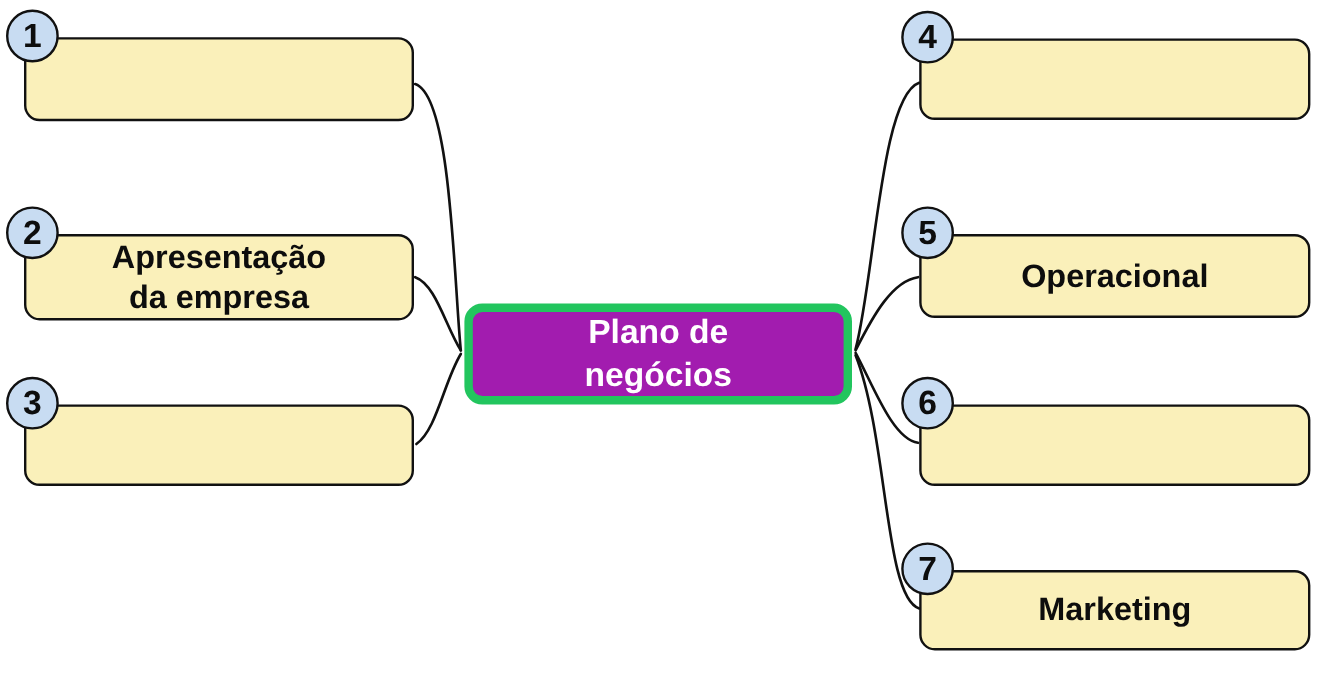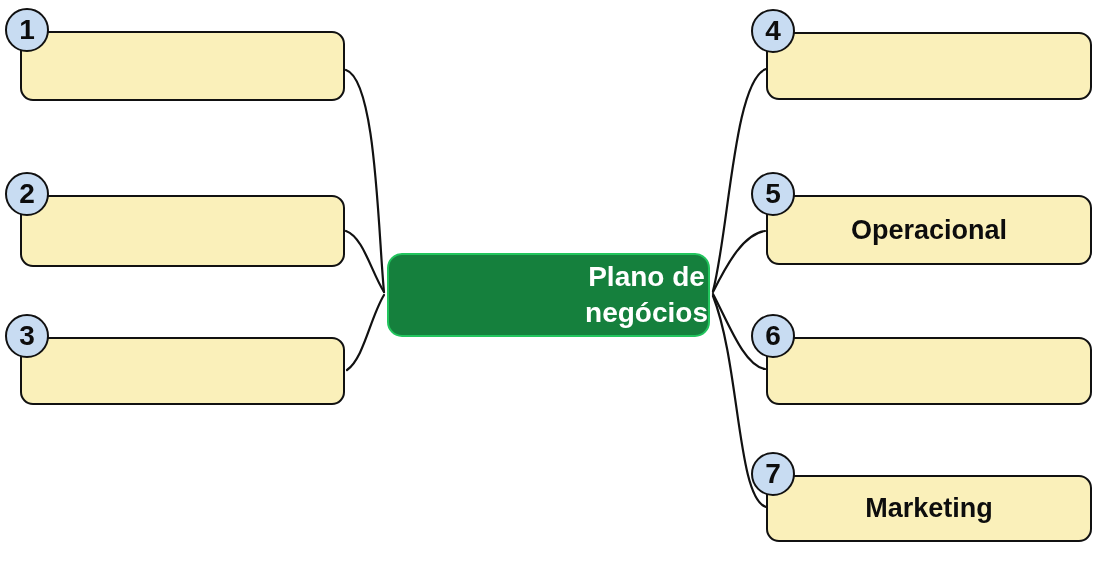--- a/index.html
+++ b/index.html
@@ -67,26 +67,26 @@
     color: #0d0d0d;
     line-height: 1;
   }
   .center-node {
     position: absolute;
     z-index: 2;
     left: 387px;
     top: 253px;
     width: 323px;
     height: 84px;
-    background: #15803d;
-    border: 2px solid #22c55e;
+    background: #a21caf;
+    border: 7px solid #22c55e;
     border-radius: 15px;
     display: flex;
     align-items: center;
-    justify-content: flex-end;
+    justify-content: center;
     box-sizing: border-box;
   }
   .center-label {
     font-size: 28px;
     font-weight: bold;
     color: #ffffff;
     text-align: center;
     white-space: pre-line;
     line-height: 1.3;
   }
@@ -122,20 +122,22 @@
   <div class="branch-node node-1">
     <div class="badge">
       <span class="badge-number">1</span>
     </div>
   </div>
 
   <div class="branch-node node-2">
     <div class="badge">
       <span class="badge-number">2</span>
     </div>
+    <div class="branch-label">Apresentação
+da empresa</div>
   </div>
 
   <div class="branch-node node-3">
     <div class="badge">
       <span class="badge-number">3</span>
     </div>
   </div>
 
   <div class="branch-node node-4">
     <div class="badge">

